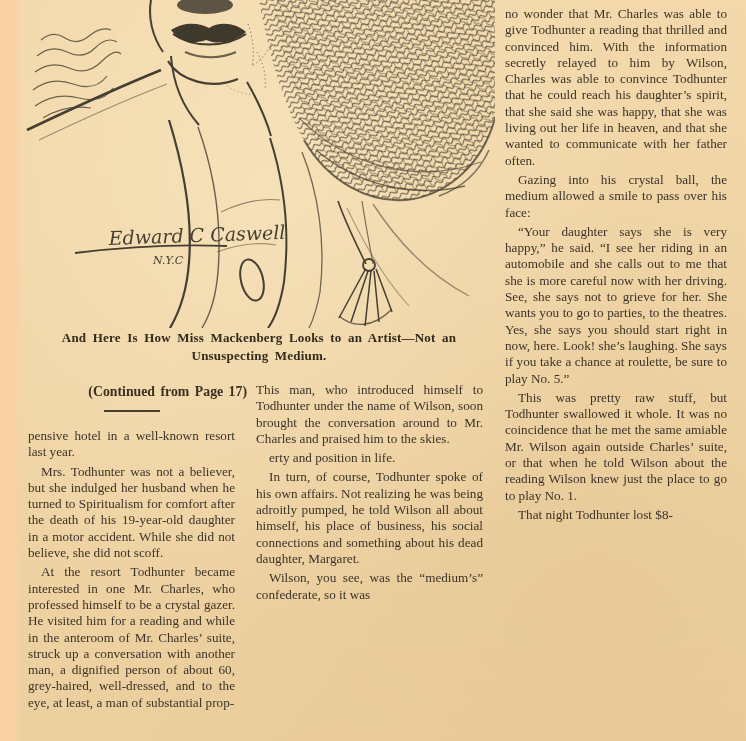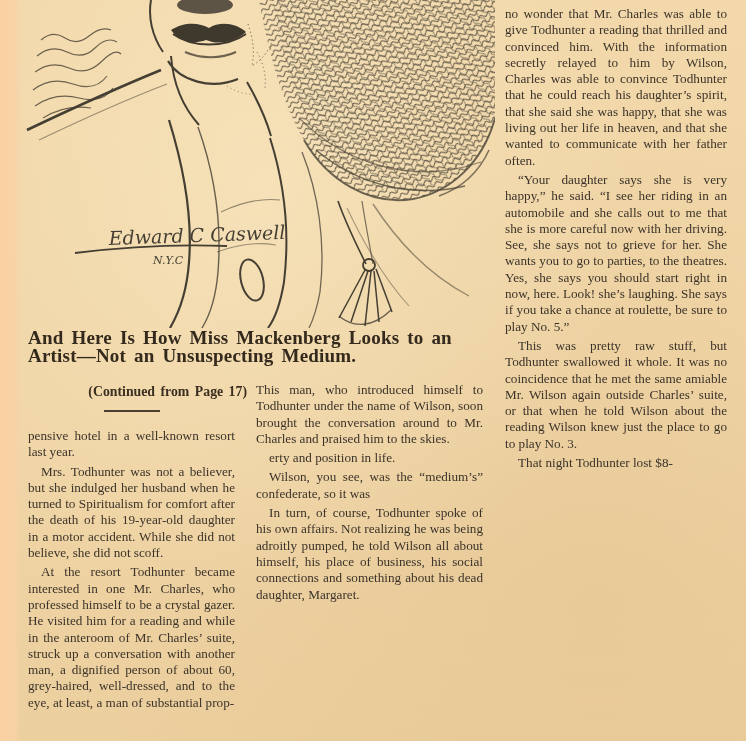--- a/index.html
+++ b/index.html
@@ -17,21 +17,21 @@
   }
   .edge-strip{
     position:absolute;left:0;top:0;width:21px;height:741px;
     background:linear-gradient(90deg,#f9d1a2 0%, #f8d2a6 70%, rgba(248,210,166,0) 100%);
   }
   .illustration{
     position:absolute;left:21px;top:0;width:474px;height:328px;
   }
   .caption{
     position:absolute;left:28px;top:329px;width:462px;
-    text-align:left;font-weight:bold;font-size:19px;line-height:17.5px;
+    text-align:center;font-weight:bold;font-size:13px;line-height:17.5px;
     color:#33291c;letter-spacing:.2px;word-spacing:3px;
   }
   .continued{
     position:absolute;left:28px;top:384px;width:219px;
     text-align:right;font-weight:bold;font-size:13.8px;color:#3a2f20;
     word-spacing:2px;
   }
   .divider{
     position:absolute;left:104px;top:410px;width:56px;height:2px;
     background:#4a4031;
@@ -142,22 +142,23 @@
   <div class="divider"></div>
 
   <div class="col col-left continued-col">
       <p>pensive hotel in a well-known resort last year.</p>
       <p>Mrs. Todhunter was not a believer, but she indulged her husband when he turned to Spiritualism for comfort after the death of his 19-year-old daughter in a motor accident. While she did not believe, she did not scoff.</p>
       <p>At the resort Todhunter became interested in one Mr. Charles, who professed himself to be a crystal gazer. He visited him for a reading and while in the anteroom of Mr. Charles’ suite, struck up a conversation with another man, a dignified person of about 60, grey-haired, well-dressed, and to the eye, at least, a man of substantial prop-</p>
     </div>
   <div class="col col-mid continued-col">
       <p>This man, who introduced himself to Todhunter under the name of Wilson, soon brought the conversation around to Mr. Charles and praised him to the skies.</p>
       <p>erty and position in life.</p>
+      <p>In turn, of course, Todhunter spoke of his own affairs. Not realizing he was being adroitly pumped, he told Wilson all about himself, his place of business, his social connections and something about his dead daughter, Margaret.</p>
       <p>Wilson, you see, was the “medium’s” confederate, so it was</p>
-      <p>In turn, of course, Todhunter spoke of his own affairs. Not realizing he was being adroitly pumped, he told Wilson all about himself, his place of business, his social connections and something about his dead daughter, Margaret.</p>
     </div>
   <div class="col col-right continued-col">
       <p>no wonder that Mr. Charles was able to give Todhunter a reading that thrilled and convinced him. With the information secretly relayed to him by Wilson, Charles was able to convince Todhunter that he could reach his daughter’s spirit, that she said she was happy, that she was living out her life in heaven, and that she wanted to communicate with her father often.</p>
+      <p>Gazing into his crystal ball, the medium allowed a smile to pass over his face:</p>
       <p>“Your daughter says she is very happy,” he said. “I see her riding in an automobile and she calls out to me that she is more careful now with her driving. See, she says not to grieve for her. She wants you to go to parties, to the theatres. Yes, she says you should start right in now, here. Look! she’s laughing. She says if you take a chance at roulette, be sure to play No. 5.”</p>
-      <p>This was pretty raw stuff, but Todhunter swallowed it whole. It was no coincidence that he met the same amiable Mr. Wilson again outside Charles’ suite, or that when he told Wilson about the reading Wilson knew just the place to go to play No. 3.</p>
+      <p>This was pretty raw stuff, but Todhunter swallowed it whole. It was no coincidence that he met the same amiable Mr. Wilson again outside Charles’ suite, or that when he told Wilson about the reading Wilson knew just the place to go to play No. 1.</p>
       <p>That night Todhunter lost $8-</p>
     </div>
 </div>
 
 </body></html>

